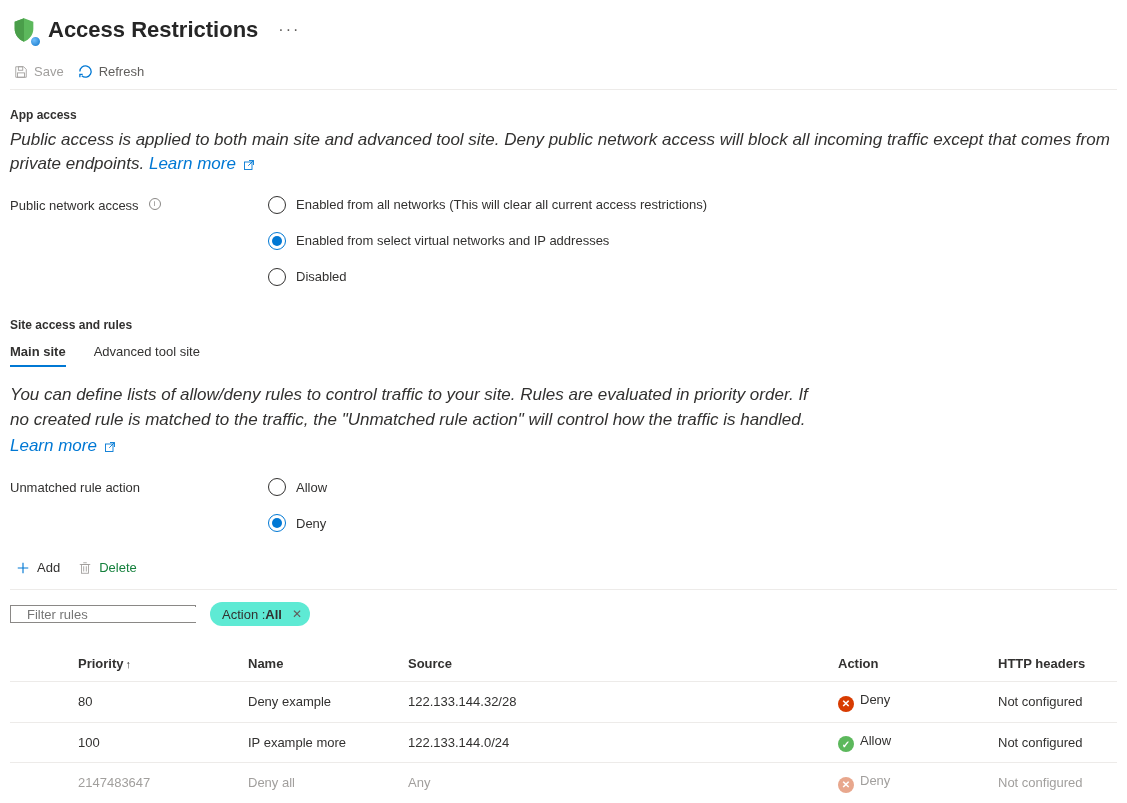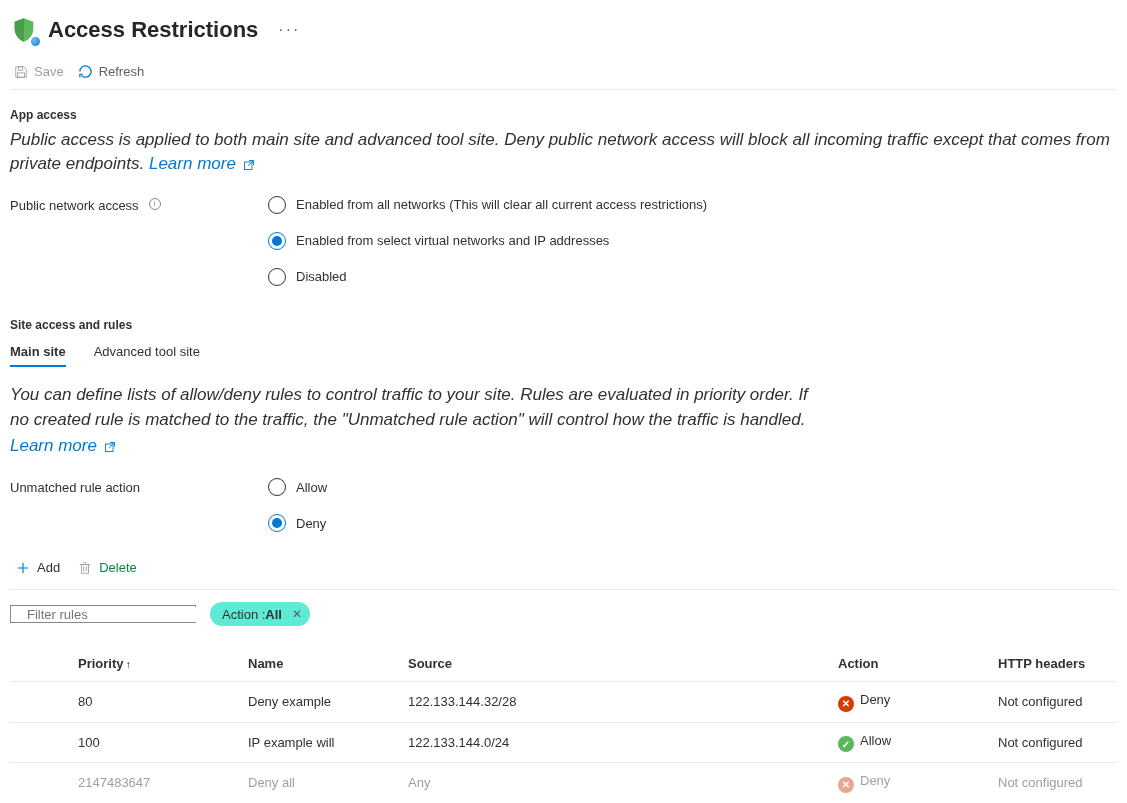--- a/index.html
+++ b/index.html
@@ -392,21 +392,21 @@
   <tbody id="rules-body">
       <tr>
         <td>80</td>
         <td>Deny example</td>
         <td>122.133.144.32/28</td>
         <td><span class="status-icon status-deny">✕</span>Deny</td>
         <td>Not configured</td>
       </tr>
       <tr>
         <td>100</td>
-        <td>IP example will</td>
+        <td>IP example more</td>
         <td>122.133.144.0/24</td>
         <td><span class="status-icon status-allow">✓</span>Allow</td>
         <td>Not configured</td>
       </tr>
       <tr class="muted">
         <td>2147483647</td>
         <td>Deny all</td>
         <td>Any</td>
         <td><span class="status-icon status-deny muted">✕</span>Deny</td>
         <td>Not configured</td>

